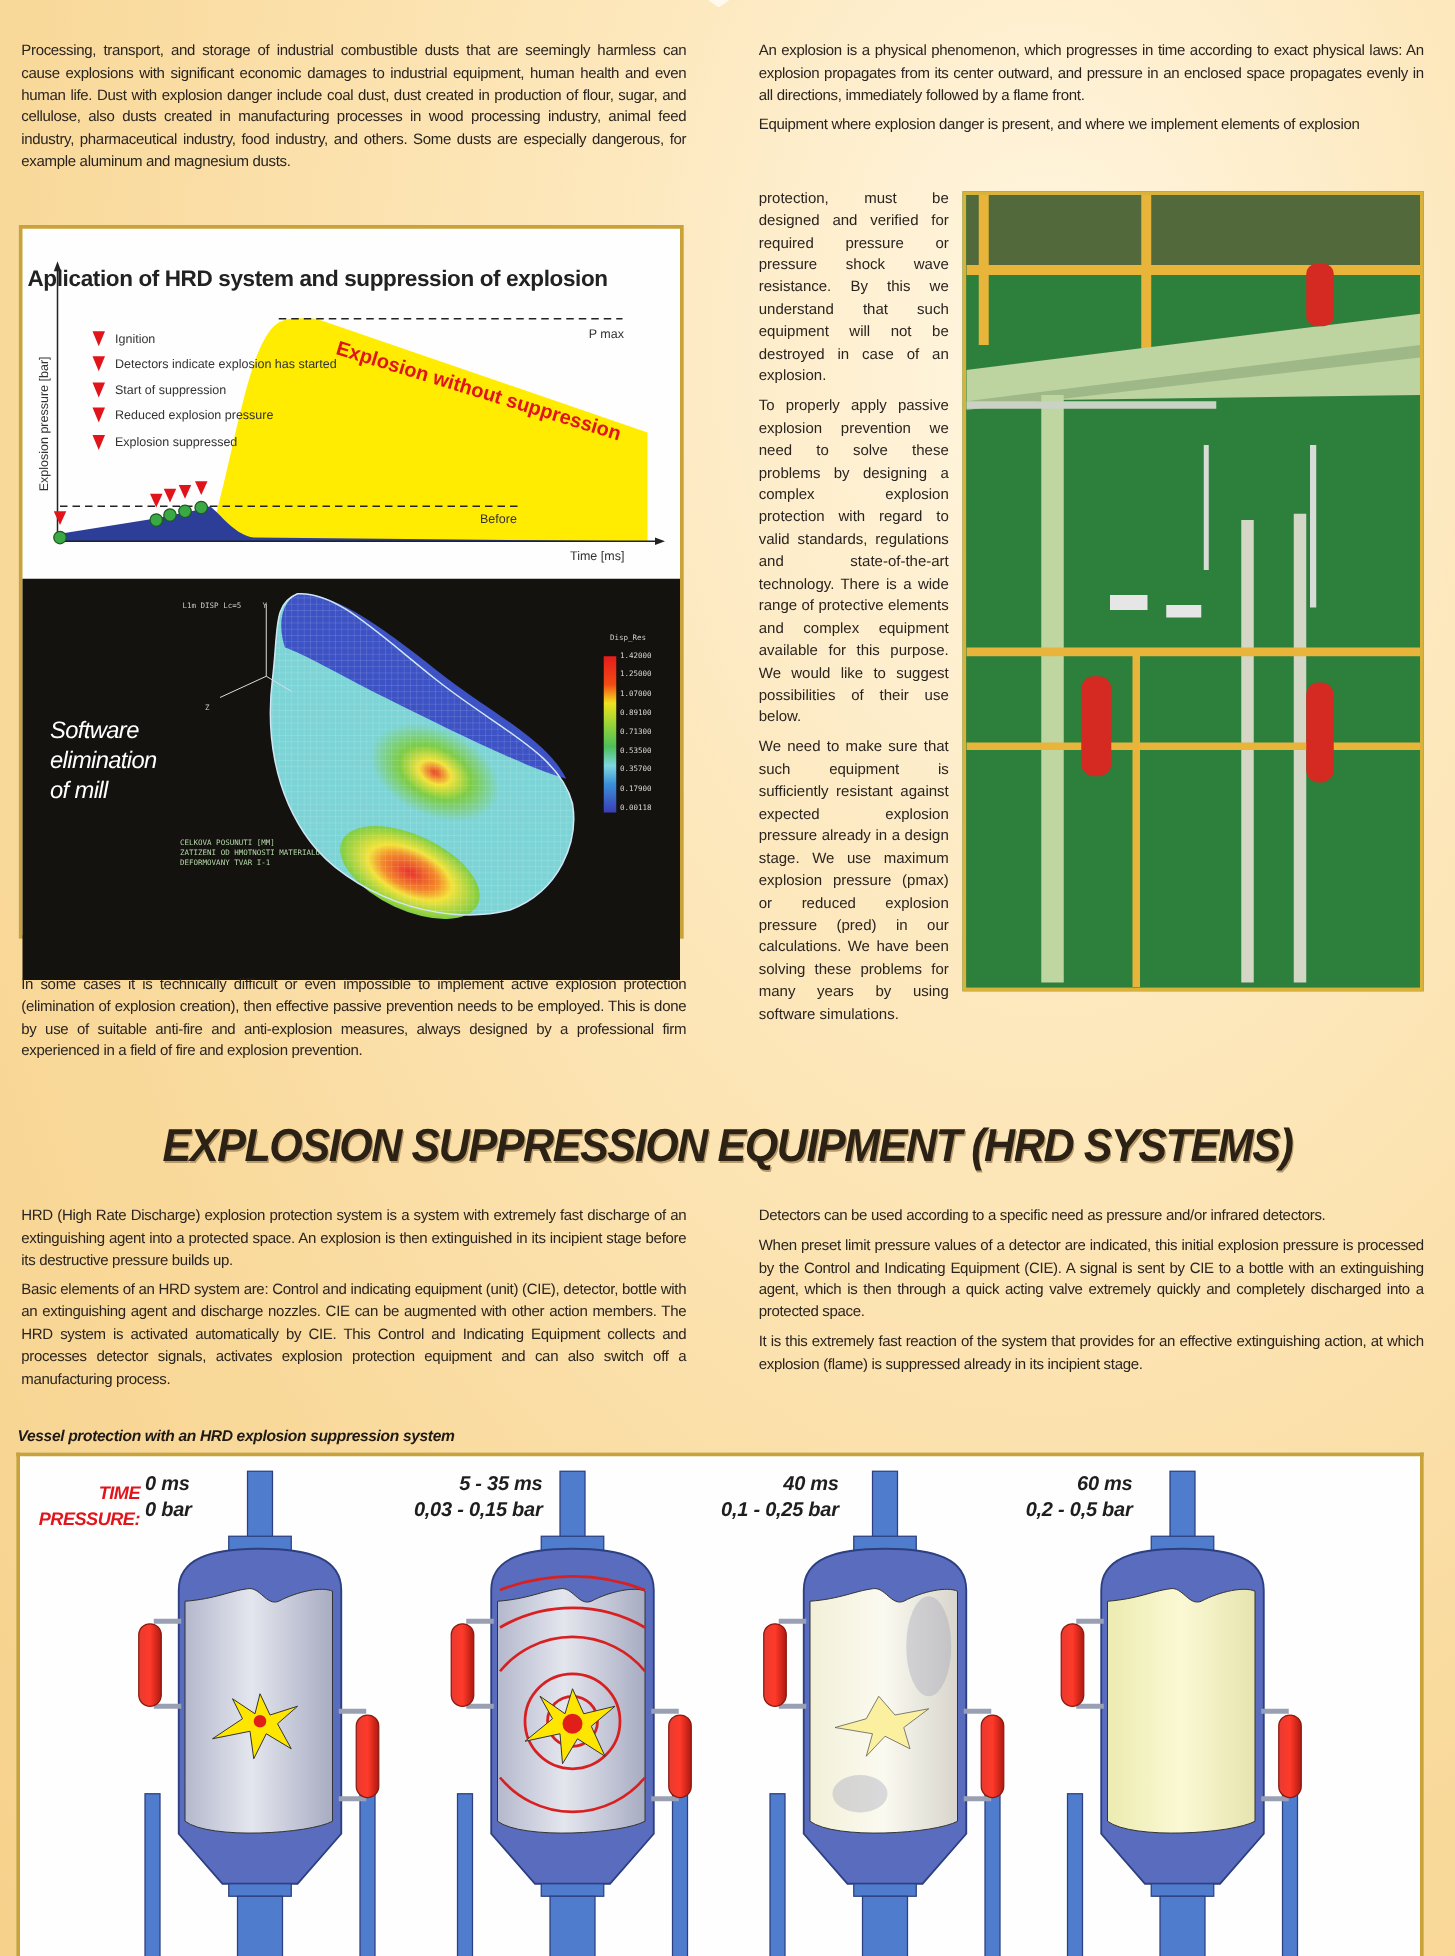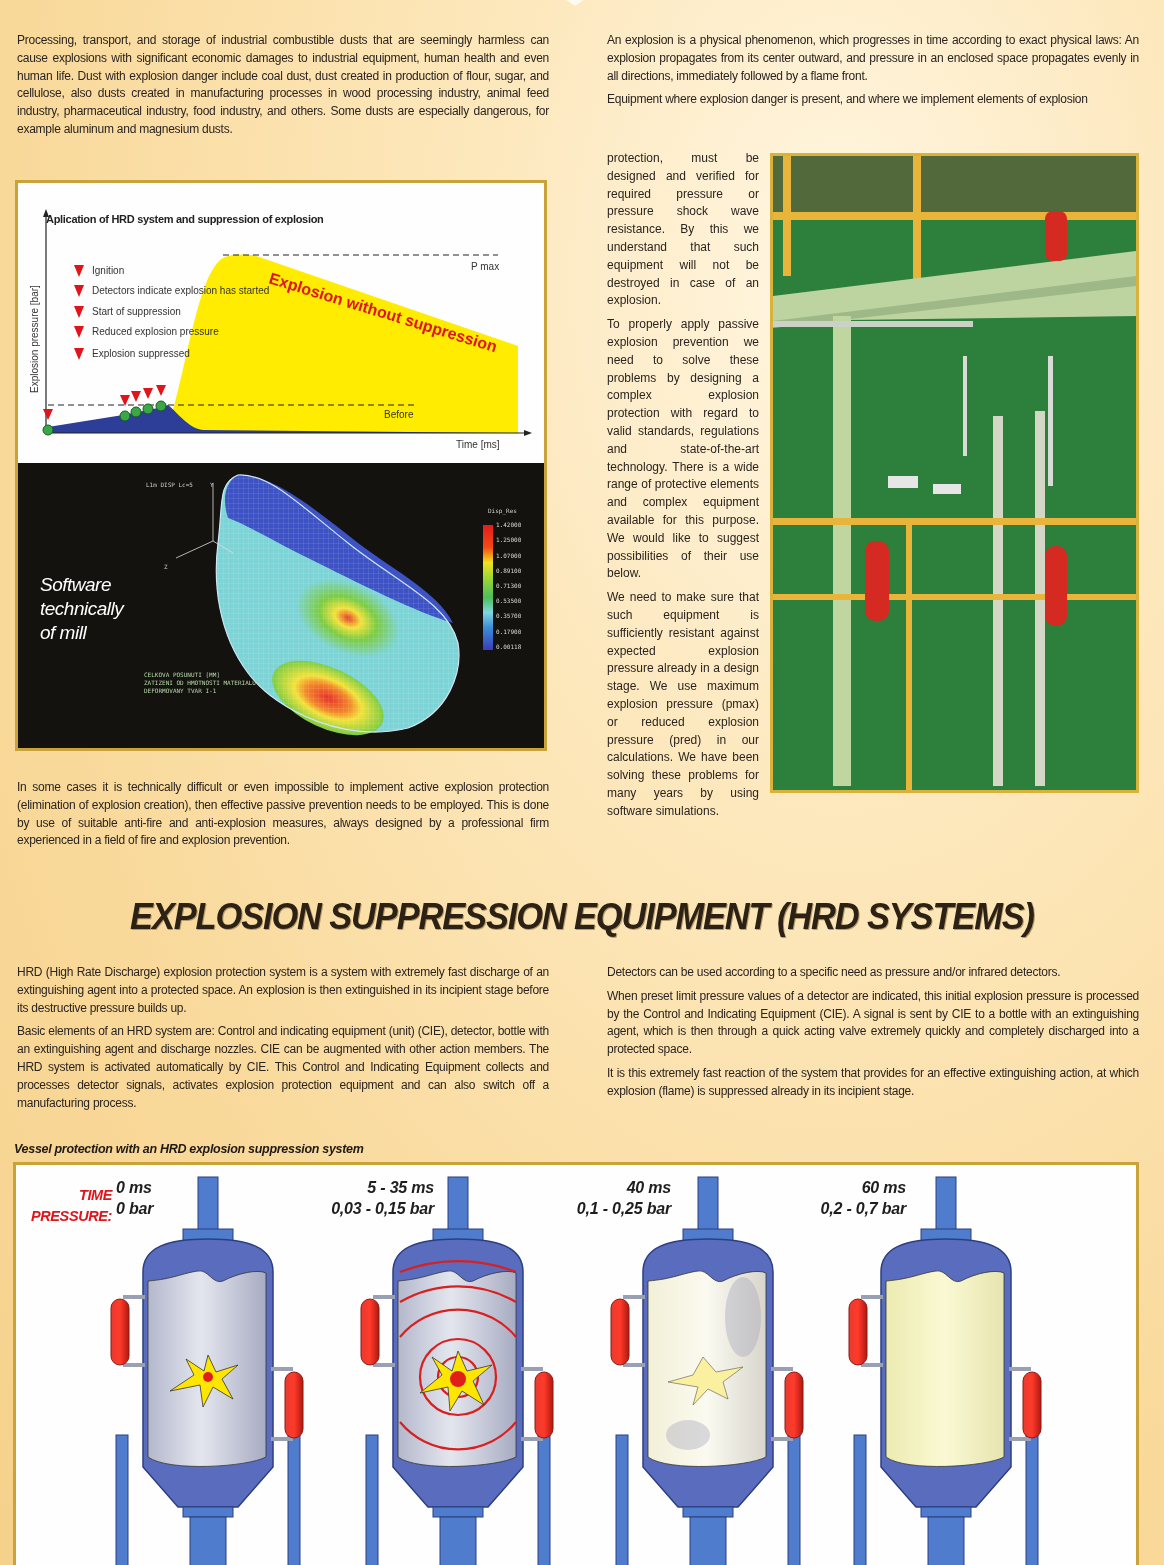--- a/index.html
+++ b/index.html
@@ -14,23 +14,23 @@
   .p + .p { margin-top: 6px; }
   #intro-left { position: absolute; left: 17px; top: 32px; width: 532px; }
   #intro-right { position: absolute; left: 607px; top: 32px; width: 532px; }
   #narrow-col { position: absolute; left: 607px; top: 150px; width: 152px; }
   #narrow-col .p { letter-spacing: 0; }
 
   #chart-box {
     position: absolute; left: 15px; top: 180px; width: 532px; height: 571px;
     border: 3px solid #c9a23a; background: #fefefe;
   }
-  #chart-title { position: absolute; left: 28px; top: 30px; font-size: 11px; font-weight: bold; color: #222; letter-spacing: -0.3px; }
+  #chart-title { position: absolute; left: 4px; top: 30px; font-size: 18px; font-weight: bold; color: #222; letter-spacing: -0.3px; }
   #chart-svg { position: absolute; left: 0; top: 0; }
-  #sim-panel { position: absolute; left: 0; top: 280px; width: 526px; height: 285px; background: #14120f; overflow: hidden; }
+  #sim-panel { position: absolute; left: 0; top: 280px; width: 526px; height: 321px; background: #14120f; overflow: hidden; }
   #sim-label { position: absolute; left: 22px; top: 110px; color: #fff; font-size: 19px; font-style: italic; line-height: 24px; letter-spacing: -0.5px; }
   .sim-mono { position: absolute; font-family: "DejaVu Sans Mono", monospace; font-size: 6px; color: #b4d8a8; line-height: 8px; }
   #sim-legend-title { position: absolute; left: 470px; top: 44px; font-family: "DejaVu Sans Mono", monospace; font-size: 6px; color: #cfcfcf; }
   #sim-legend-bar { position: absolute; left: 465px; top: 62px; width: 10px; height: 125px;
     background: linear-gradient(to bottom, #e41c1c 0%, #f24a14 18%, #f0e21e 30%, #8fd23a 45%, #4cbf5a 58%, #7fd7e0 70%, #3a8fd8 82%, #3b3db8 100%); }
   .legend-val { position: absolute; left: 478px; font-family: "DejaVu Sans Mono", monospace; font-size: 6px; color: #d8d8d8; }
 
   #photo {
     position: absolute; left: 770px; top: 153px; width: 369px; height: 640px;
     border: 3px solid #d9b23c; background: #2b7a3a; overflow: hidden;
@@ -140,21 +140,21 @@
       <path d="M 220 12 C 250 10, 290 40, 340 80 C 380 110, 420 130, 435 160 C 400 150, 340 120, 290 95 C 250 75, 225 60, 210 55 C 205 40, 205 20, 220 12 Z" fill="#3d52c4"></path>
       <ellipse cx="330" cy="155" rx="55" ry="35" fill="url(#hot1)" transform="rotate(25 330 155)"></ellipse>
       <ellipse cx="310" cy="235" rx="60" ry="30" fill="url(#hot2)" transform="rotate(25 310 235)"></ellipse>
       <path d="M 220 12 C 250 10, 280 40, 330 80 C 380 120, 430 140, 440 180 C 445 210, 430 250, 390 265 C 330 280, 260 250, 230 210 C 200 170, 195 120, 200 80 C 205 40, 200 20, 220 12 Z" fill="url(#mesh)" stroke="#cfe6f5" stroke-width="1.2"></path>
       <line x1="195" y1="78" x2="195" y2="20" stroke="#ddd" stroke-width="0.8"></line>
       <line x1="195" y1="78" x2="158" y2="95" stroke="#ddd" stroke-width="0.8"></line>
       <line x1="195" y1="78" x2="215" y2="90" stroke="#ddd" stroke-width="0.8"></line>
     </svg>
     <div id="sim-label">
       <div>Software</div>
-      <div>technically</div>
+      <div>elimination</div>
       <div>of mill</div>
     </div>
     <div class="sim-mono" style="left:128px;top:18px;color:#ccc;">L1m DISP Lc=5</div>
     <div class="sim-mono" style="left:192px;top:18px;color:#ccc;">Y</div>
     <div class="sim-mono" style="left:146px;top:100px;color:#ccc;">Z</div>
     <div class="sim-mono" style="left:126px;top:208px;">
       <div>CELKOVA POSUNUTI [MM]</div>
       <div>ZATIZENI OD HMOTNOSTI MATERIALU</div>
       <div>DEFORMOVANY TVAR I-1</div>
     </div>
@@ -233,21 +233,21 @@
   <div class="stage-label" style="left:270px;top:12px;width:148px;">
     <div>5 - 35 ms</div>
       <div>0,03 - 0,15 bar</div>
   </div>
   <div class="stage-label" style="left:510px;top:12px;width:145px;">
     <div>40 ms</div>
       <div>0,1 - 0,25 bar</div>
   </div>
   <div class="stage-label" style="left:760px;top:12px;width:130px;">
     <div>60 ms</div>
-      <div>0,2 - 0,7 bar</div>
+      <div>0,2 - 0,5 bar</div>
   </div>
 
   <svg width="1120" height="410" style="position:absolute;left:0;top:0;">
     <defs>
       <linearGradient id="steel" x1="0" x2="1">
         <stop offset="0" stop-color="#b4b8cc"></stop>
           <stop offset="0.45" stop-color="#e4e6ee"></stop>
           <stop offset="1" stop-color="#a8acc2"></stop>
       </linearGradient>
       <linearGradient id="cream" x1="0" x2="1">

